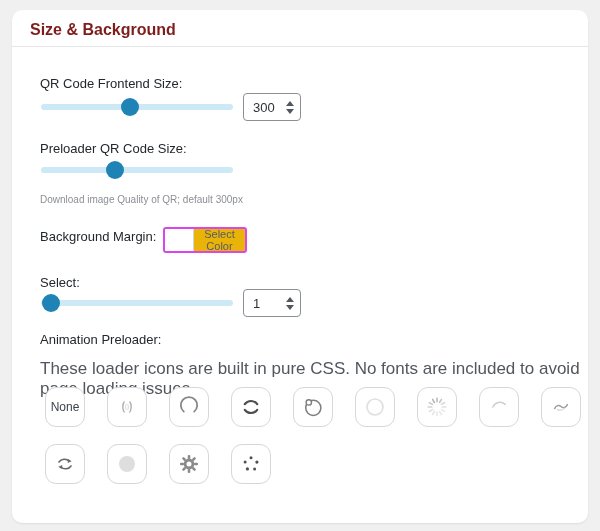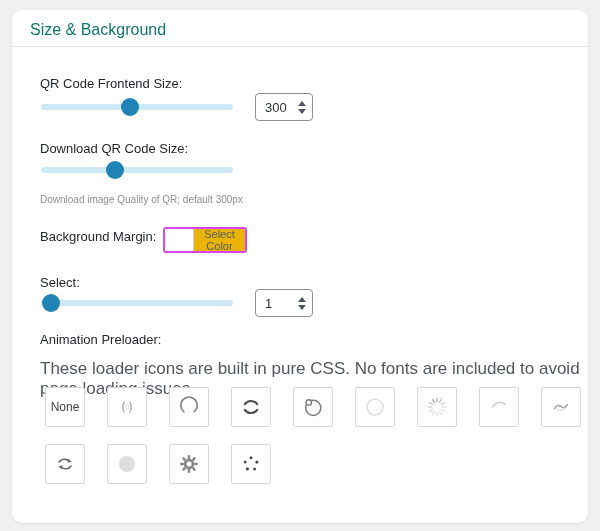--- a/index.html
+++ b/index.html
@@ -1,43 +1,43 @@
 <!DOCTYPE html>
 <html><head>
 <meta charset="utf-8">
 <style>
   html,body{margin:0;padding:0;width:600px;height:531px;background:#f0f0f1;overflow:hidden;
     font-family:"Liberation Sans",sans-serif;}
   .card{position:absolute;left:12px;top:10px;width:576px;height:513px;background:#fff;
     border-radius:10px;box-shadow:0 1px 2px rgba(0,0,0,.08);}
-  .hdr-title{position:absolute;left:18px;top:11px;font-size:16px;font-weight:400;color:#0f766e;}
+  .hdr-title{position:absolute;left:18px;top:11px;font-size:16px;font-weight:700;color:#7f1d1d;}
   .hdr-line{position:absolute;left:0;right:0;top:36px;height:1px;background:#e6e6e6;}
   .row-label{position:absolute;left:28px;font-size:13px;font-weight:400;color:#23282d;}
   .help-text{position:absolute;left:28px;font-size:10px;color:#8c8f94;}
   .desc-text{position:absolute;left:28px;font-size:17px;color:#50575e;}
   .slider{position:absolute;left:29px;width:192px;height:18px;}
   .slider .track{position:absolute;left:0;right:0;top:6px;height:6px;background:#cde9f6;border-radius:3px;}
   .slider .thumb{position:absolute;top:0;width:18px;height:18px;border-radius:50%;background:#1f83b5;}
-  .numwrap{position:absolute;left:243px;width:56px;height:26px;border:1px solid #8c8f94;
+  .numwrap{position:absolute;left:231px;width:56px;height:26px;border:1px solid #8c8f94;
     border-radius:4px;background:#fff;}
   .numwrap input{position:absolute;left:0;top:0;width:36px;height:100%;border:none;outline:none;
     padding:0 0 0 9px;font-size:13px;color:#2c3338;font-family:"Liberation Sans",sans-serif;background:transparent;}
   .spincol{position:absolute;right:6px;top:4px;width:9px;height:18px;display:flex;flex-direction:column;
     align-items:center;justify-content:center;cursor:pointer;}
   .spin-up{width:0;height:0;border-left:4px solid transparent;border-right:4px solid transparent;
     border-bottom:5px solid #50575e;margin-bottom:3px;}
   .spin-down{width:0;height:0;border-left:4px solid transparent;border-right:4px solid transparent;
     border-top:5px solid #50575e;}
   .color-btn{position:absolute;left:151px;top:217px;width:84px;height:26px;border:2px solid #d946ef;
     border-radius:3px;background:#eab308;display:flex;align-items:stretch;padding:0;cursor:pointer;overflow:hidden;}
   .color-swatch{width:28px;background:#ffffff;border-right:1px solid #d0d7dc;}
   .color-btn-label{flex:1;display:flex;align-items:center;justify-content:center;font-size:11px;color:#555d66;
     font-family:"Liberation Sans",sans-serif;}
   .iconrow{position:absolute;left:33px;display:flex;gap:22px;}
-  .ibtn{width:40px;height:40px;background:#fff;border:1px solid #d7d7d7;border-radius:2px;
+  .ibtn{width:40px;height:40px;background:#fff;border:1px solid #d7d7d7;border-radius:11px;
     display:flex;align-items:center;justify-content:center;padding:0;cursor:pointer;}
   .none-lbl{font-size:12px;color:#3c434a;font-family:"Liberation Sans",sans-serif;}
   svg{display:block;}
 </style>
 </head>
 <body>
 
 <div class="card">
   <div class="hdr-title">Size &amp; Background</div>
   <div class="hdr-line"></div>
@@ -48,21 +48,21 @@
     <div class="thumb" style="left: calc(46.4% - 9px);"></div>
   </div>
   <div class="numwrap" style="top:83px">
     <input type="text" value="300" style="">
     <div class="spincol">
       <div class="spin-up"></div>
       <div class="spin-down"></div>
     </div>
   </div>
 
-  <div class="row-label" style="top:131px">Download QR Code Size:</div>
+  <div class="row-label" style="top:131px">Preloader QR Code Size:</div>
   <div class="slider" style="top:151px">
     <div class="track"></div>
     <div class="thumb" style="left: calc(38.5% - 9px);"></div>
   </div>
   <div class="help-text" style="top:184px">Download image Quality of QR; default 300px</div>
 
   <div class="row-label" style="top:219px">Background Margin:</div>
   <button class="color-btn">
     <span class="color-swatch"></span>
     <span class="color-btn-label">Select Color</span>

